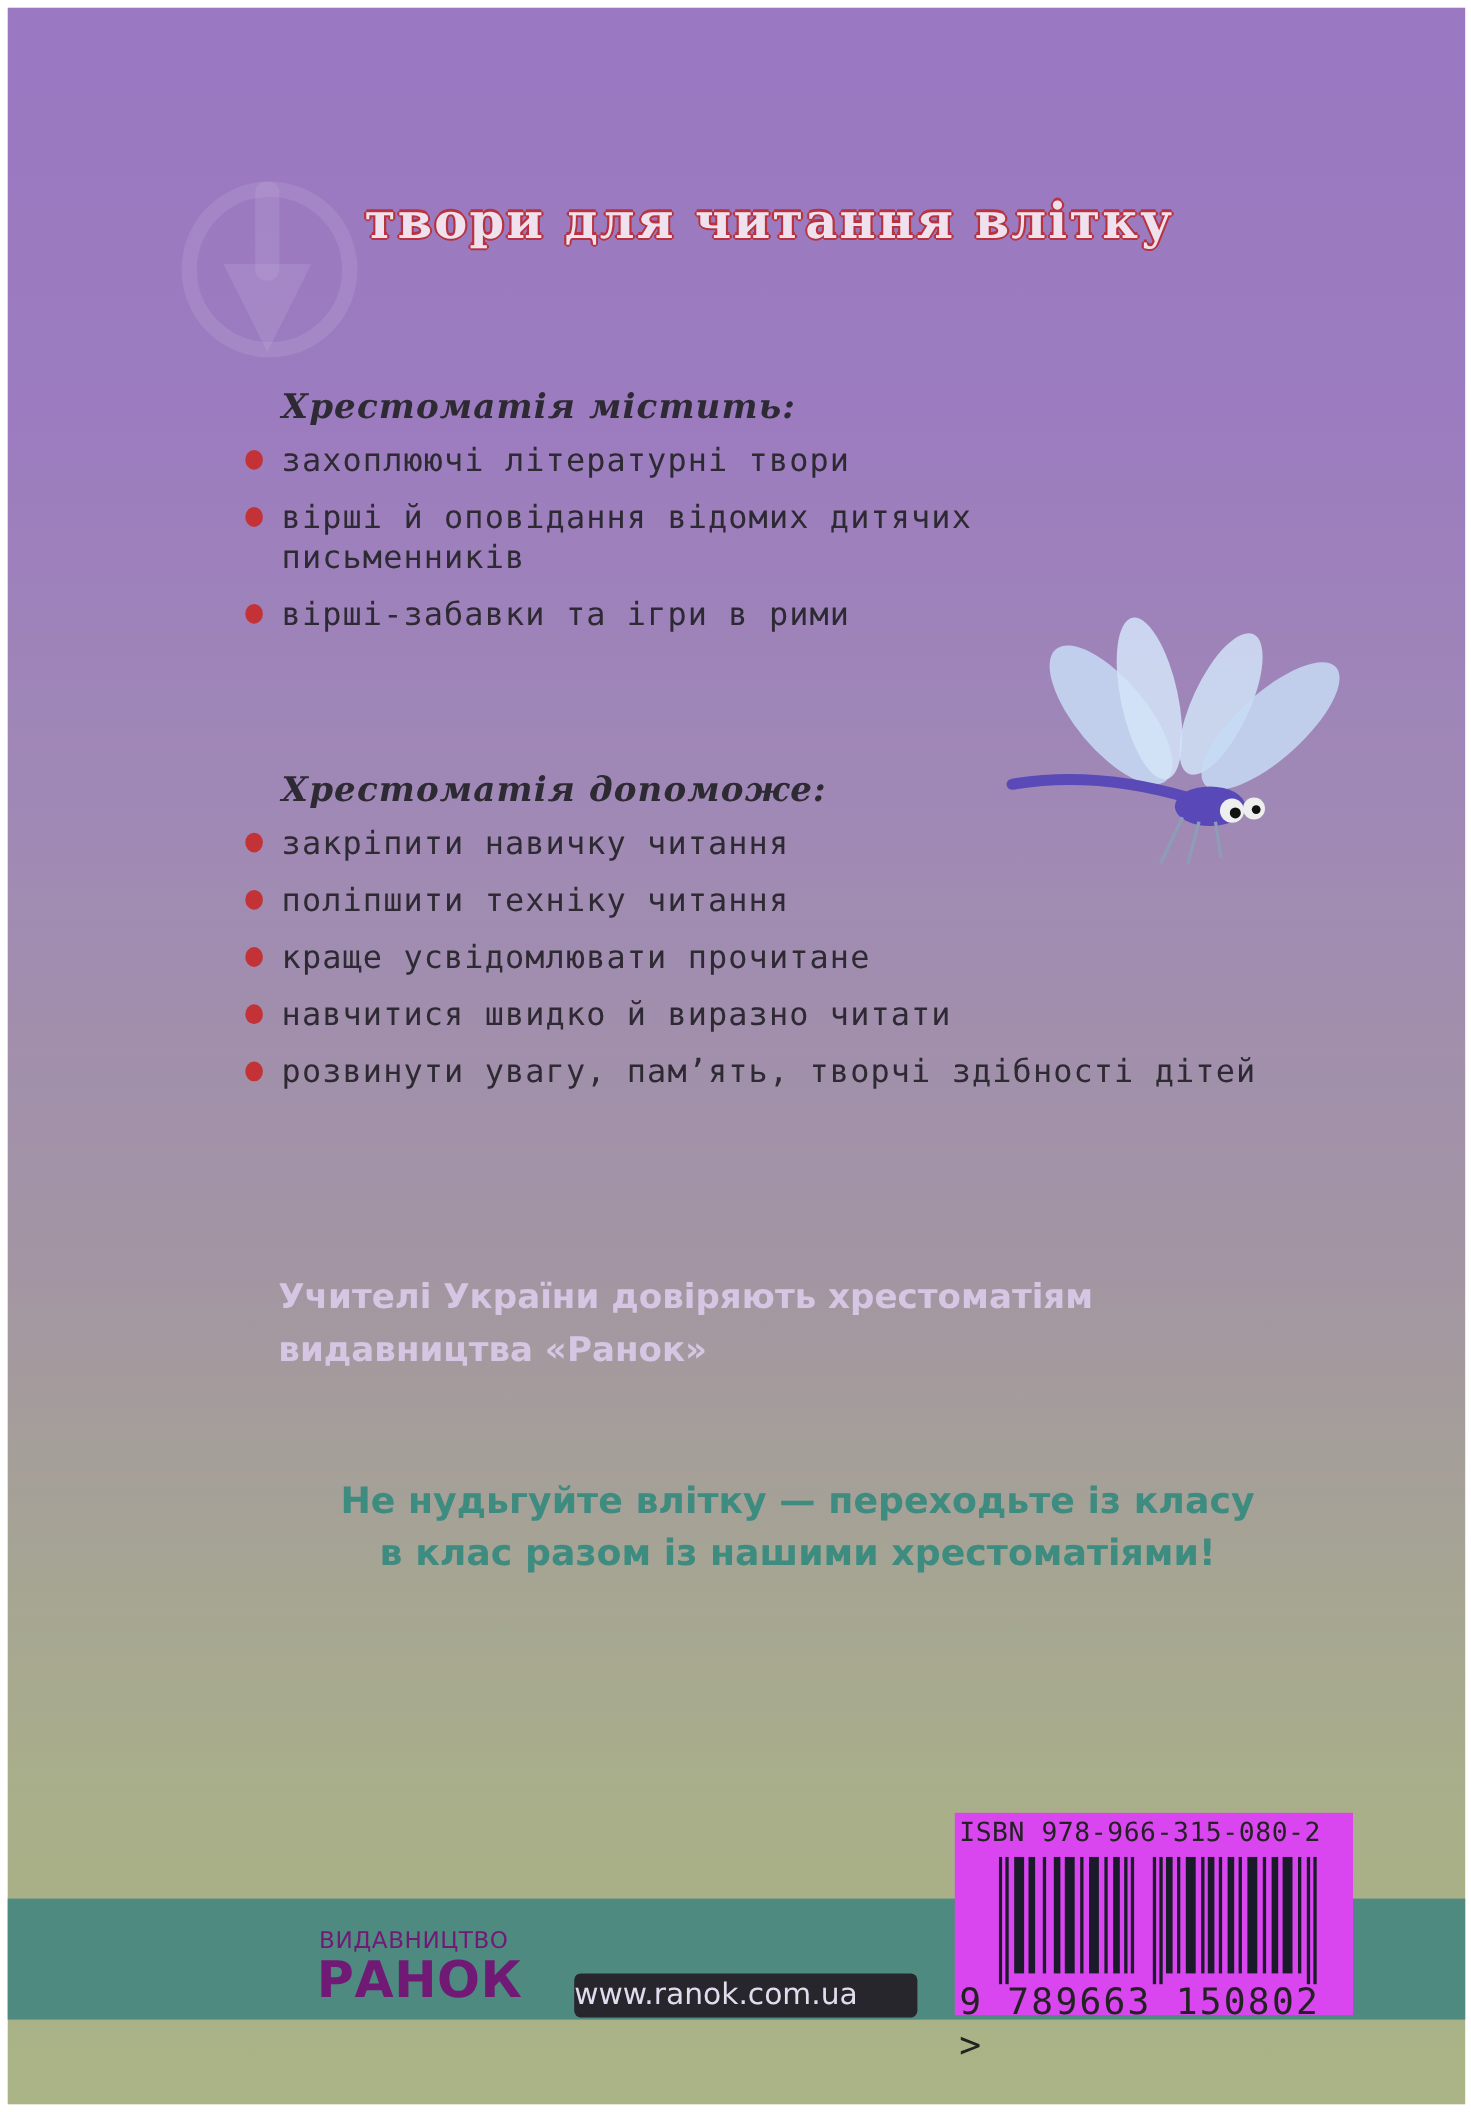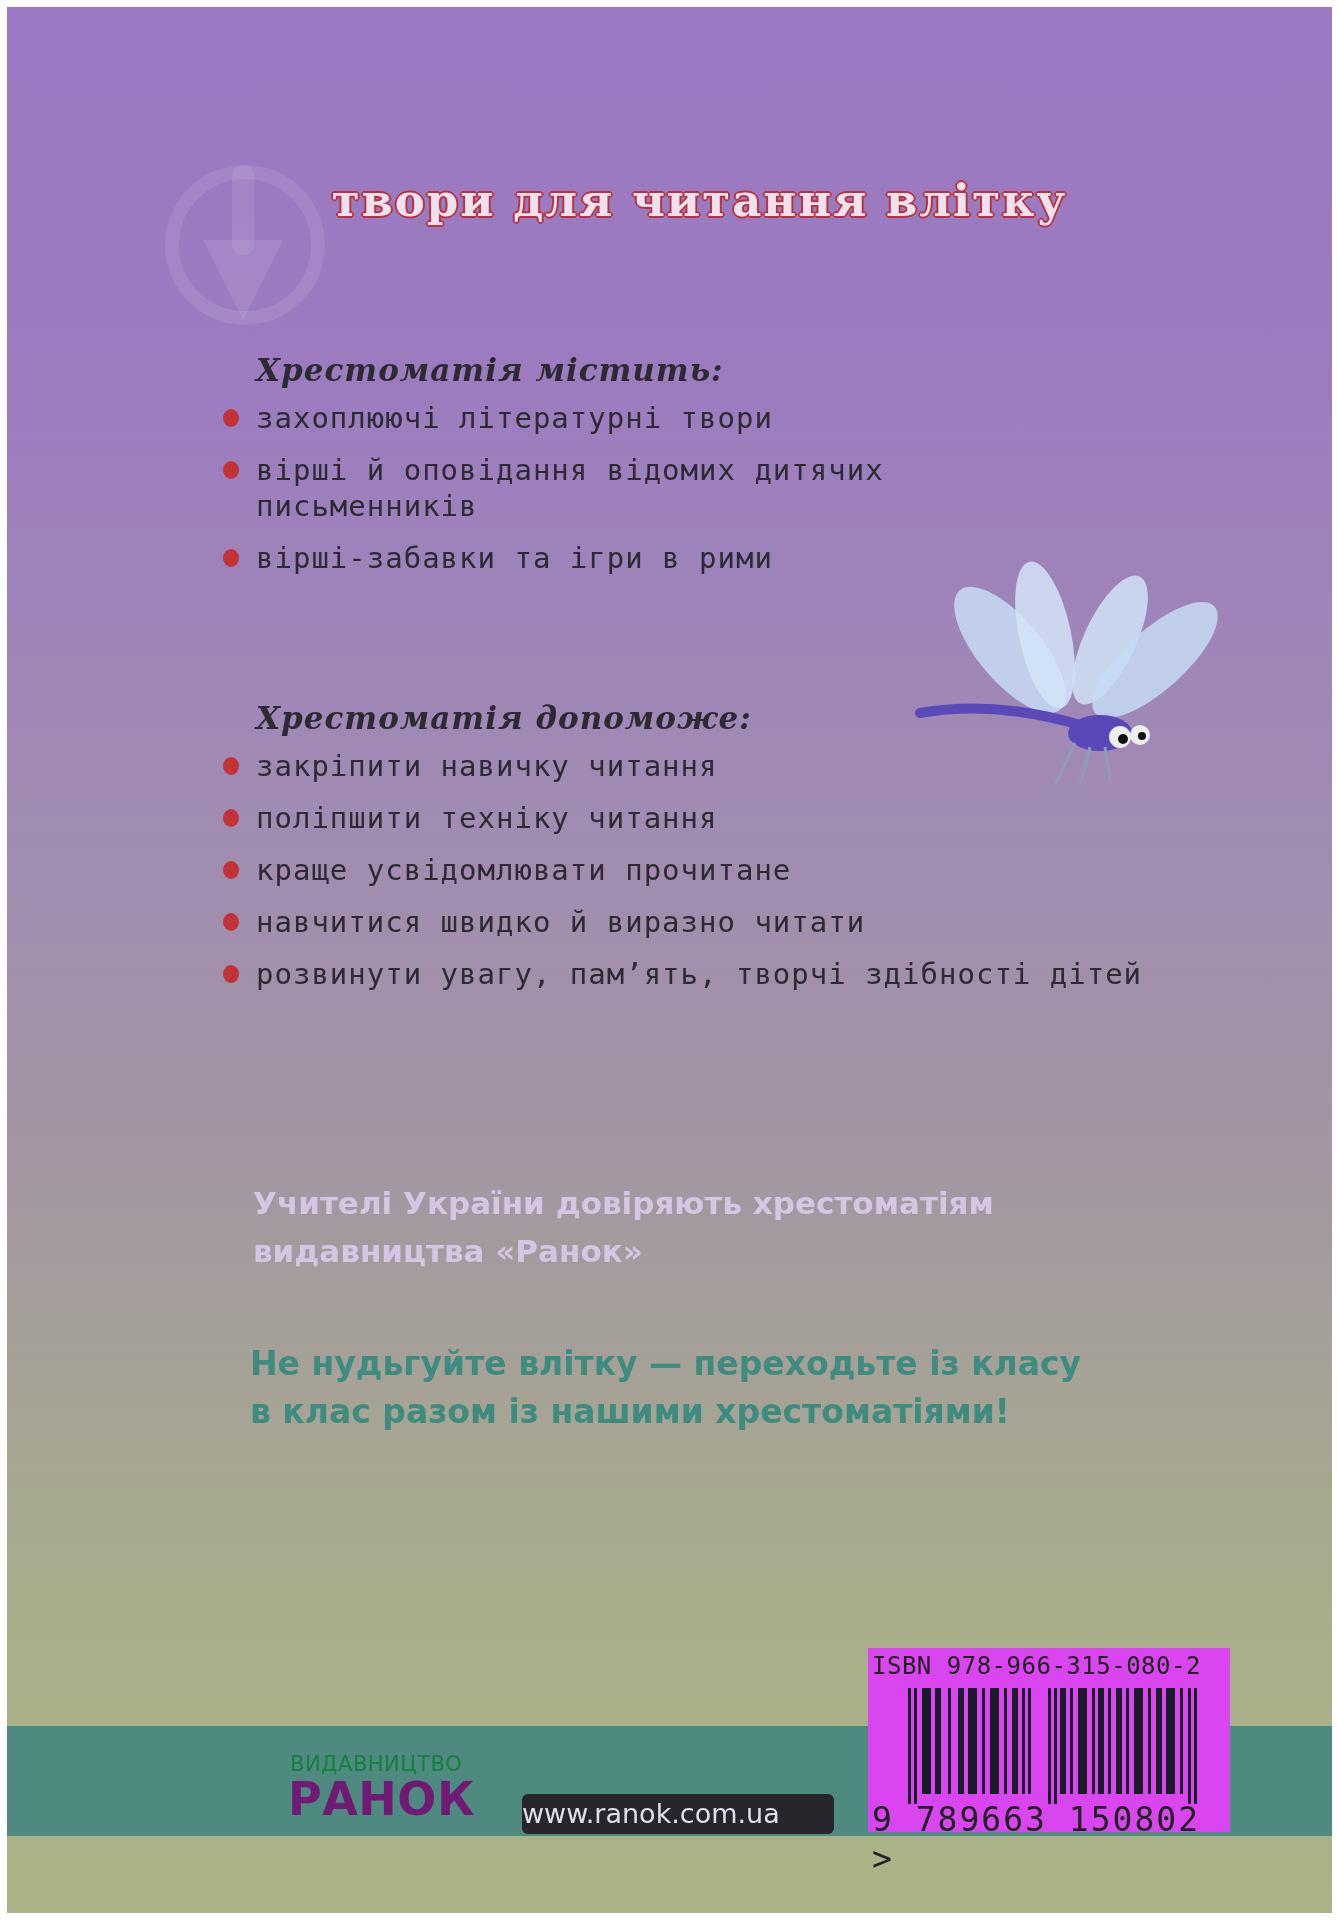--- a/index.html
+++ b/index.html
@@ -37,30 +37,30 @@
     .headline .l2 { display: block; padding-left: 62px; }
     .section { position: absolute; left: 218px; width: 940px; font-family: "Liberation Serif", serif; color: #2e2a33; }
     .section-title { font-family: "DejaVu Serif", serif; font-weight: bold; font-size: 31px; margin: 0 0 12px 38px; letter-spacing: 1px; font-style: italic; }
     .item { position: relative; padding-left: 38px; font-family: "DejaVu Sans Mono", monospace; font-size: 29px; line-height: 36px; margin-bottom: 16px; letter-spacing: 1px; }
     .bullet { position: absolute; left: 5px; top: 9px; width: 16px; height: 18px; border-radius: 50%; background: #c33236; }
     .sec1 { top: 352px; }
     .sec2 { top: 700px; }
     .dragonfly { position: absolute; left: 895px; top: 555px; width: 340px; height: 240px; }
     .teachers {
       position: absolute; left: 253px; top: 1155px; width: 900px;
-      font-family: "DejaVu Sans", sans-serif; font-weight: bold; font-size: 31px; line-height: 48px; color: #d6c6e4; margin-top: 24px;
+      font-family: "DejaVu Sans", sans-serif; font-weight: bold; font-size: 31px; line-height: 48px; color: #d6c6e4;
     }
     .slogan {
-      position: absolute; left: 250px; top: 1340px; width: 950px; 
+      position: absolute; left: 250px; top: 1340px; width: 950px; text-align: center;
       font-family: "DejaVu Sans", sans-serif; font-weight: bold; font-size: 33px; line-height: 48px; color: #3e8b80;
     }
     .band { position: absolute; left: 7px; top: 1726px; width: 1325px; height: 110px; background: #4e8a80; }
     .pub-sub {
       position: absolute; left: 290px; top: 1752px; font-family: "DejaVu Sans", sans-serif;
-      font-size: 21px; color: #15803d; letter-spacing: 0.5px;
+      font-size: 21px; color: #701a75; letter-spacing: 0.5px;
     }
     .pub-name {
       position: absolute; left: 288px; top: 1772px; font-family: "DejaVu Sans", sans-serif; font-weight: bold;
       font-size: 46px; color: #701a75; letter-spacing: 0.5px;
     }
     .url {
       position: absolute; left: 522px; top: 1794px; width: 312px; height: 40px; background: #27262c;
       border-radius: 6px; color: #e2dcee; font-family: "DejaVu Sans", sans-serif; font-size: 27px;
       line-height: 40px; 
     }

